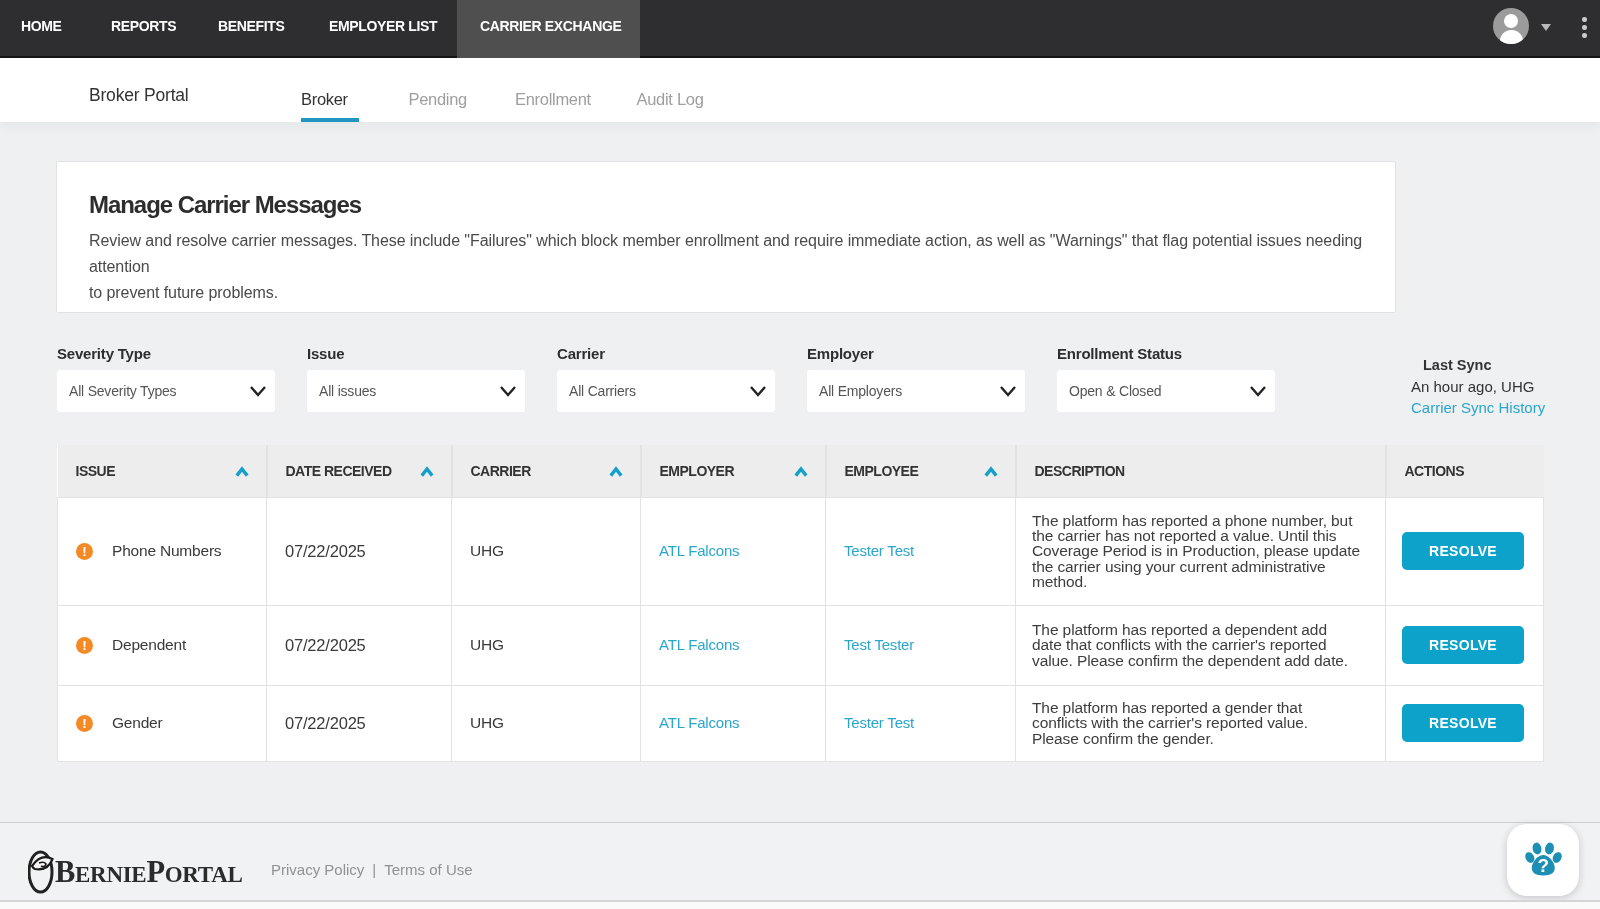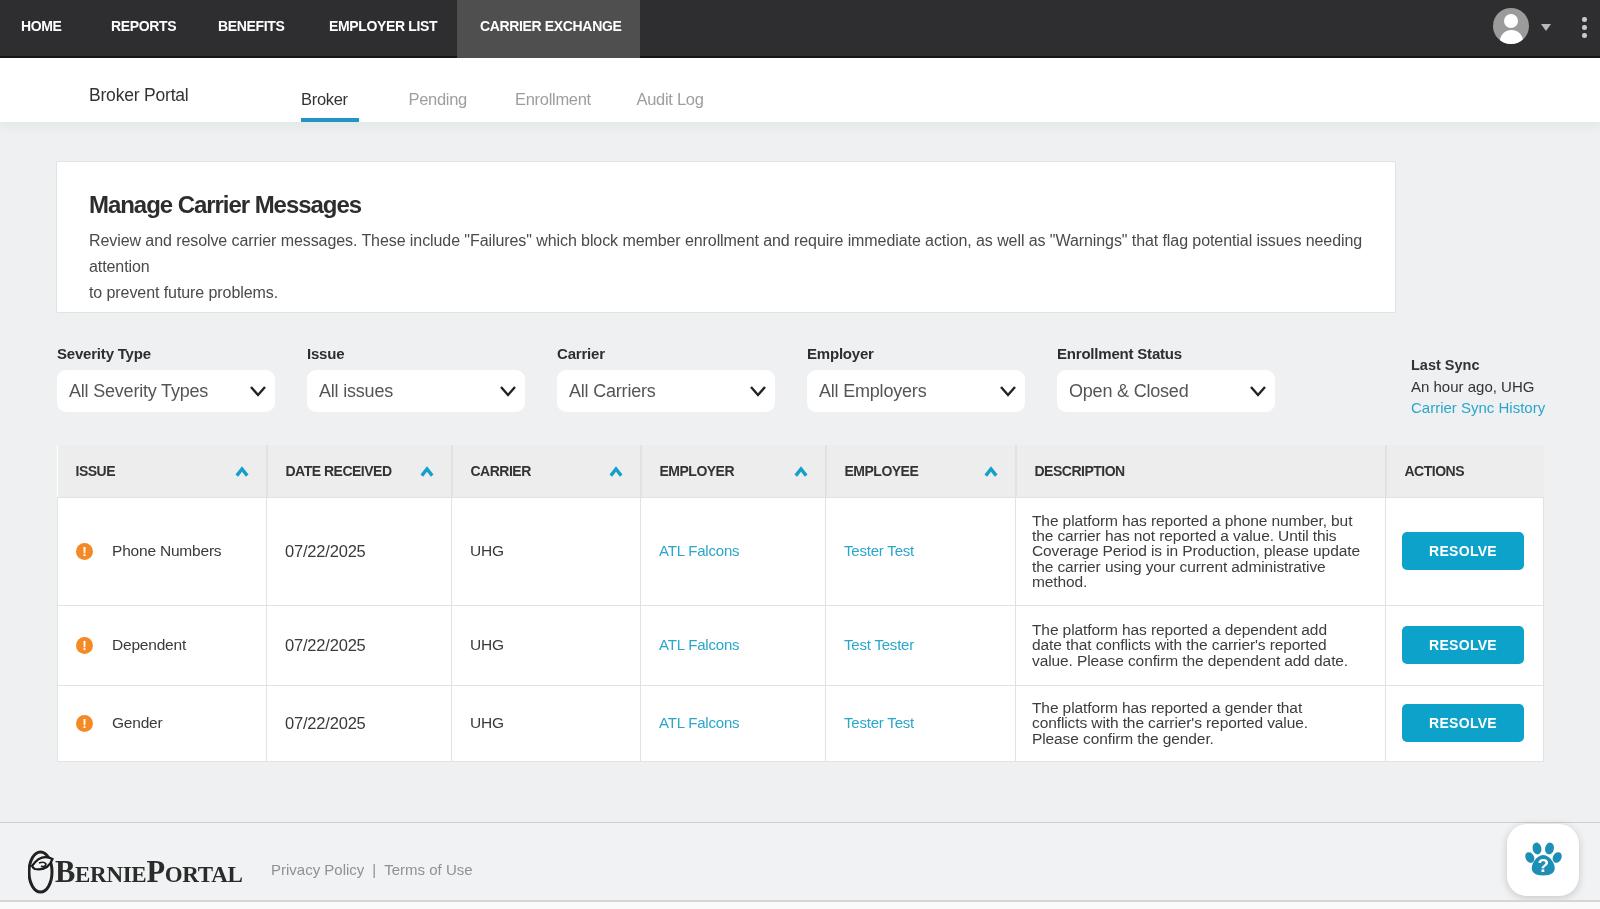--- a/index.html
+++ b/index.html
@@ -21,24 +21,24 @@
 .tab.active { color:#333; }
 .underline { position:absolute; left:300.5px; top:60px; width:58px; height:4px; background:#2196c3; }
 
 .card { position:absolute; left:56px; top:161px; width:1340px; height:152px; background:#fff; border:1px solid #e0e3e4; border-radius:2px; padding:29px 32px; }
 .card h1 { font-size:24px; letter-spacing:-1.05px; color:#2d2d2d; font-weight:bold; margin-bottom:9px; }
 .card p { font-size:16px; letter-spacing:-0.08px; color:#4a4a4a; line-height:26px; }
 
 .filters { position:absolute; left:57px; top:345px; width:1486px; }
 .filter { position:absolute; top:0; width:218px; }
 .filter label { display:block; font-size:15px; font-weight:bold; color:#2e2e2e; letter-spacing:-0.2px; margin-bottom:8px; }
-.selbox { position:relative; height:42px; background:#fff; border-radius:9px; line-height:42px; padding-left:12px; font-size:18px; letter-spacing:-0.2px; color:#555; }
+.selbox { position:relative; height:42px; background:#fff; border-radius:3px; line-height:42px; padding-left:12px; font-size:14px; letter-spacing:-0.2px; color:#555; }
 .selbox svg { position:absolute; right:9px; top:14px; }
 .lastsync { position:absolute; left:1354px; top:9px; font-size:15px; color:#333; line-height:21px; white-space:nowrap; }
-.lastsync b { font-size:14.5px; }
+.lastsync b { font-size:14.5px;margin-left:12px; }
 .lastsync a { color:#2aa6cb; text-decoration:none; }
 
 table { position:absolute; left:57px; top:445px; width:1486px; border-collapse:collapse; table-layout:fixed; background:#fff; font-size:15.5px; letter-spacing:-0.2px; color:#3a3a3a; }
 th { background:#ededed; height:52px; font-size:14px; font-weight:bold; color:#333; letter-spacing:-0.5px; text-align:left; padding:0 0 0 18px; border-left:2px solid #0f766e; position:relative; }
 th:first-child { border-left:none; }
 th .sort { position:absolute; right:17px; top:20px; }
 td { border:1px solid #e2e2e2; padding:0 10px 0 18px; vertical-align:middle; }
 tr.r1 { height:108px; }
 tr.r2 { height:80px; }
 tr.r3 { height:76px; }

